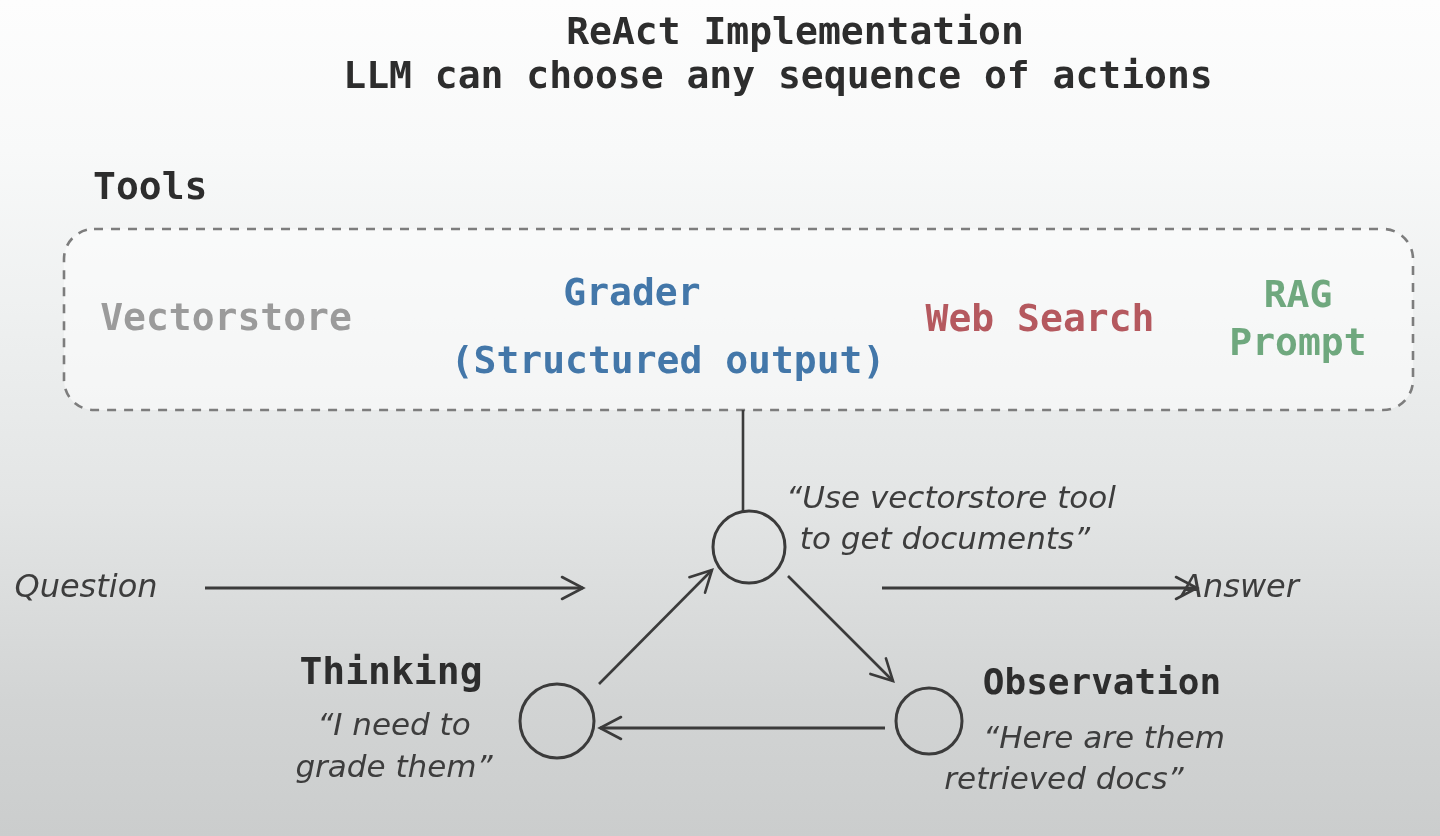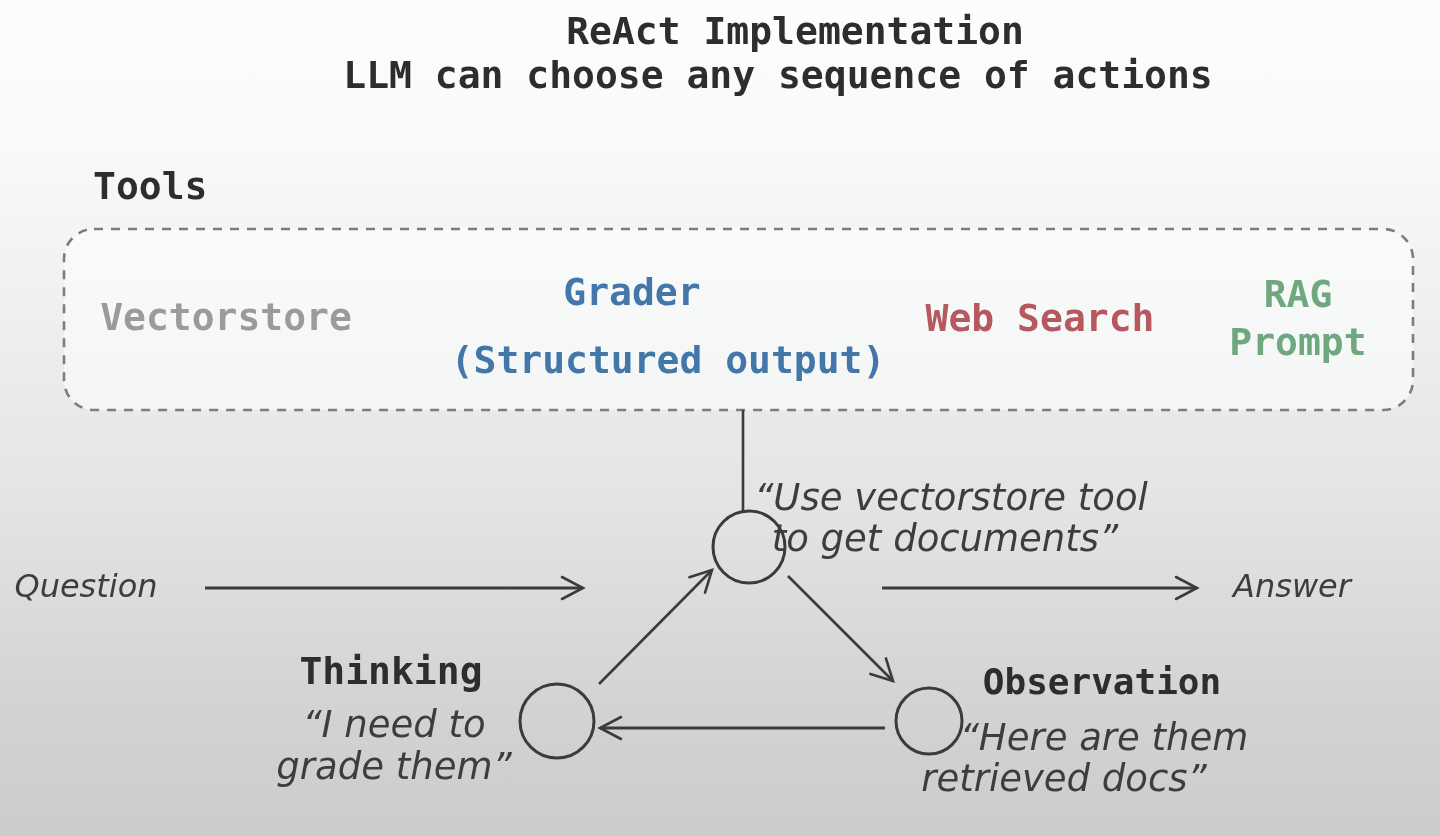--- a/index.html
+++ b/index.html
@@ -13,21 +13,21 @@
     background:linear-gradient(180deg,#fdfdfd 0%,#f8f9f9 18%,#eef0f0 38%,#e3e5e5 60%,#d2d4d4 84%,#cbcdcd 100%);
     padding-left:38px;
   }
   svg.layer{position:absolute;left:0;top:0;}
   .abs{position:absolute;transform:translate(-50%,-50%);white-space:nowrap;}
   .abs-l{position:absolute;transform:translate(0,-50%);white-space:nowrap;}
   .mono{font-family:"DejaVu Sans Mono",monospace;font-weight:bold;color:#2d2d2d;}
   .hand{font-family:"DejaVu Sans",sans-serif;font-style:italic;color:#3d3d3d;}
   .fs38{font-size:38px;}
   .fs36{font-size:36px;}
-  .fs31{font-size:37px;font-style:italic;}
+  .fs31{font-size:31px;font-style:italic;}
   .fs32{font-size:32px;}
   .c-gray{color:#9b9b9b;}
   .c-blue{color:#4377a9;}
   .c-red{color:#b5595f;}
   .c-green{color:#6fa87e;}
 </style>
 </head>
 <body>
 
 <div class="canvas">
@@ -67,21 +67,21 @@
 
   <div class="abs mono fs38 c-blue" style="left:632px;top:292px;">Grader</div>
   <div class="abs mono fs38 c-blue" style="left:632px;top:360px;margin-left:36px;">(Structured output)</div>
 
   <div class="abs mono fs38 c-red" style="left:1040px;top:318px;">Web Search</div>
 
   <div class="abs mono fs38 c-green" style="left:1298px;top:294px;">RAG</div>
   <div class="abs mono fs38 c-green" style="left:1298px;top:342px;">Prompt</div>
 
   <div class="abs hand fs32" style="left:86px;top:586px;">Question</div>
-  <div class="abs hand fs32" style="left:1292px;top:586px;">Answer</div>
+  <div class="abs hand fs32" style="left:1240px;top:586px;">Answer</div>
 
   <div class="abs hand fs31" style="left:951px;top:497px;">“Use vectorstore tool</div>
   <div class="abs mono fs38" style="left:391px;top:671px;">Thinking</div>
 
   <div class="abs hand fs31" style="left:945px;top:538px;">to get documents”</div>
   <div class="abs hand fs31" style="left:394px;top:724px;">“I need to</div>
   <div class="abs hand fs31" style="left:394px;top:766px;">grade them”</div>
 
   <div class="abs mono fs36" style="left:1102px;top:681px;">Observation</div>
   <div class="abs hand fs31" style="left:1104px;top:737px;">“Here are them</div>

